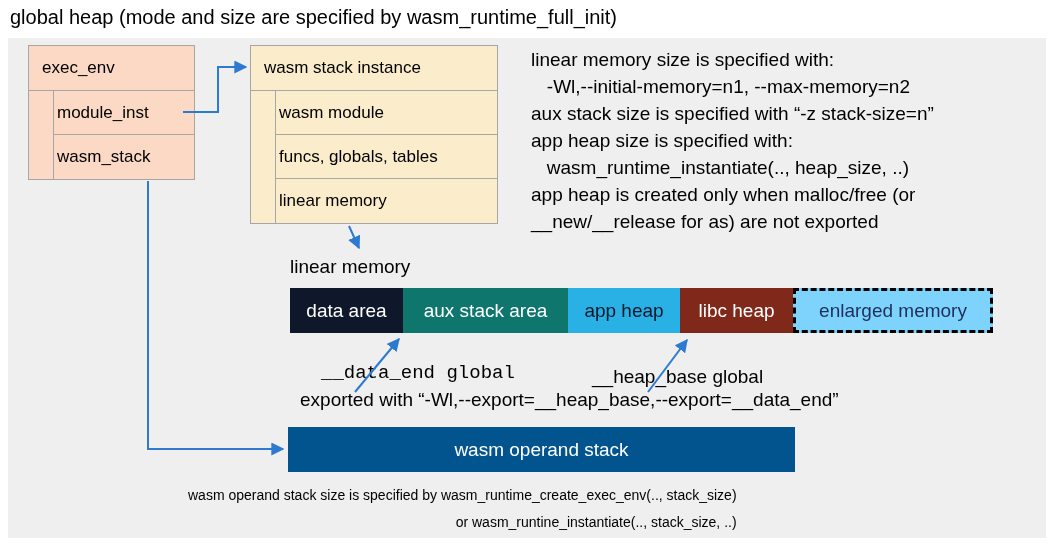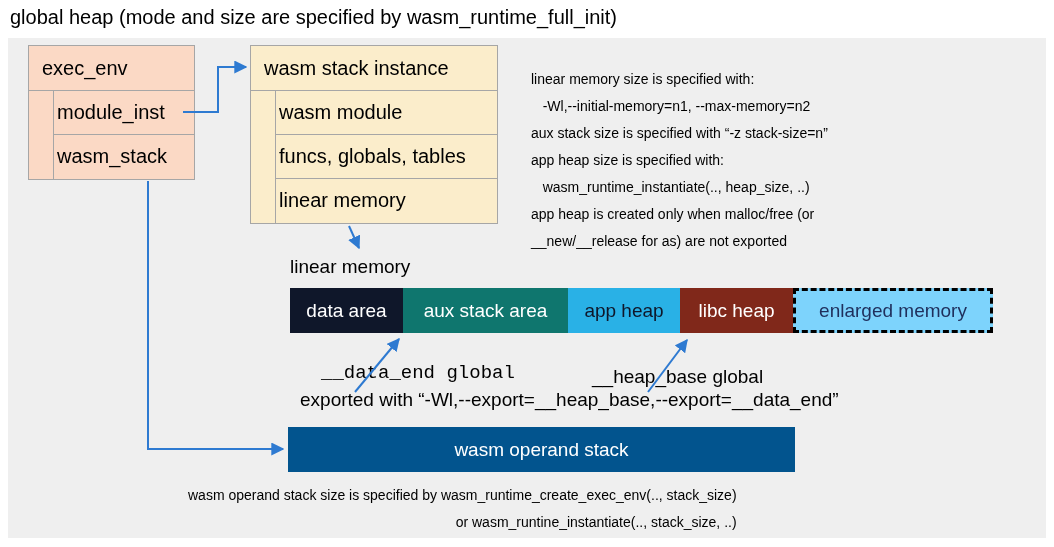--- a/index.html
+++ b/index.html
@@ -3,32 +3,32 @@
 <meta charset="utf-8">
 <style>
   * { margin: 0; padding: 0; box-sizing: border-box; }
   html, body { width: 1054px; height: 547px; background: #ffffff; overflow: hidden; }
   body { font-family: "Liberation Sans", sans-serif; color: #000; position: relative; }
 
   .title { position: absolute; left: 10px; top: 6px; font-size: 20px; color: #000; }
 
   .panel { position: absolute; left: 8px; top: 38px; width: 1038px; height: 500px; background: #EFEFEF; }
 
-  .struct-box { position: absolute; border: 1px solid #A6A6A6; font-size: 20px; }
+  .struct-box { position: absolute; border: 1px solid #A6A6A6; font-size: 17px; }
   .box-pink { background: #FBD9C5; }
   .box-cream { background: #FBEDCB; }
   .struct-header { height: 45px; line-height: 44px; padding-left: 13px; border-bottom: 1px solid #A6A6A6; }
   .struct-row { height: 44px; line-height: 43px; margin-left: 24px; padding-left: 3px;
                 border-left: 1px solid #A6A6A6; border-bottom: 1px solid #A6A6A6; }
   .struct-row:last-child { border-bottom: none; }
 
   .exec-box { left: 28px; top: 45px; width: 167px; height: 135px; }
   .inst-box { left: 250px; top: 45px; width: 248px; height: 179px; }
 
-  .notes { position: absolute; left: 531px; top: 46px; width: 505px; font-size: 14px; line-height: 27px; margin-top: 20px; }
+  .notes { position: absolute; left: 531px; top: 46px; width: 505px; font-size: 19px; line-height: 27px; }
   .notes div { white-space: pre; }
 
   .lm-label { position: absolute; left: 290px; top: 256px; font-size: 19px; }
 
   .memory-bar { position: absolute; left: 290px; top: 288px; height: 45px; display: flex; }
   .seg { height: 45px; line-height: 45px; text-align: center; font-size: 19px; color: #fff; overflow: hidden; }
   .seg-dashed { border: 3px dashed #000; background: #7dd3fc; line-height: 39px; }
 
   .under-label { position: absolute; font-size: 19px; }
   .lbl-data-end  { left: 321px; top: 362px; font-family: Liberation Mono, monospace; }

